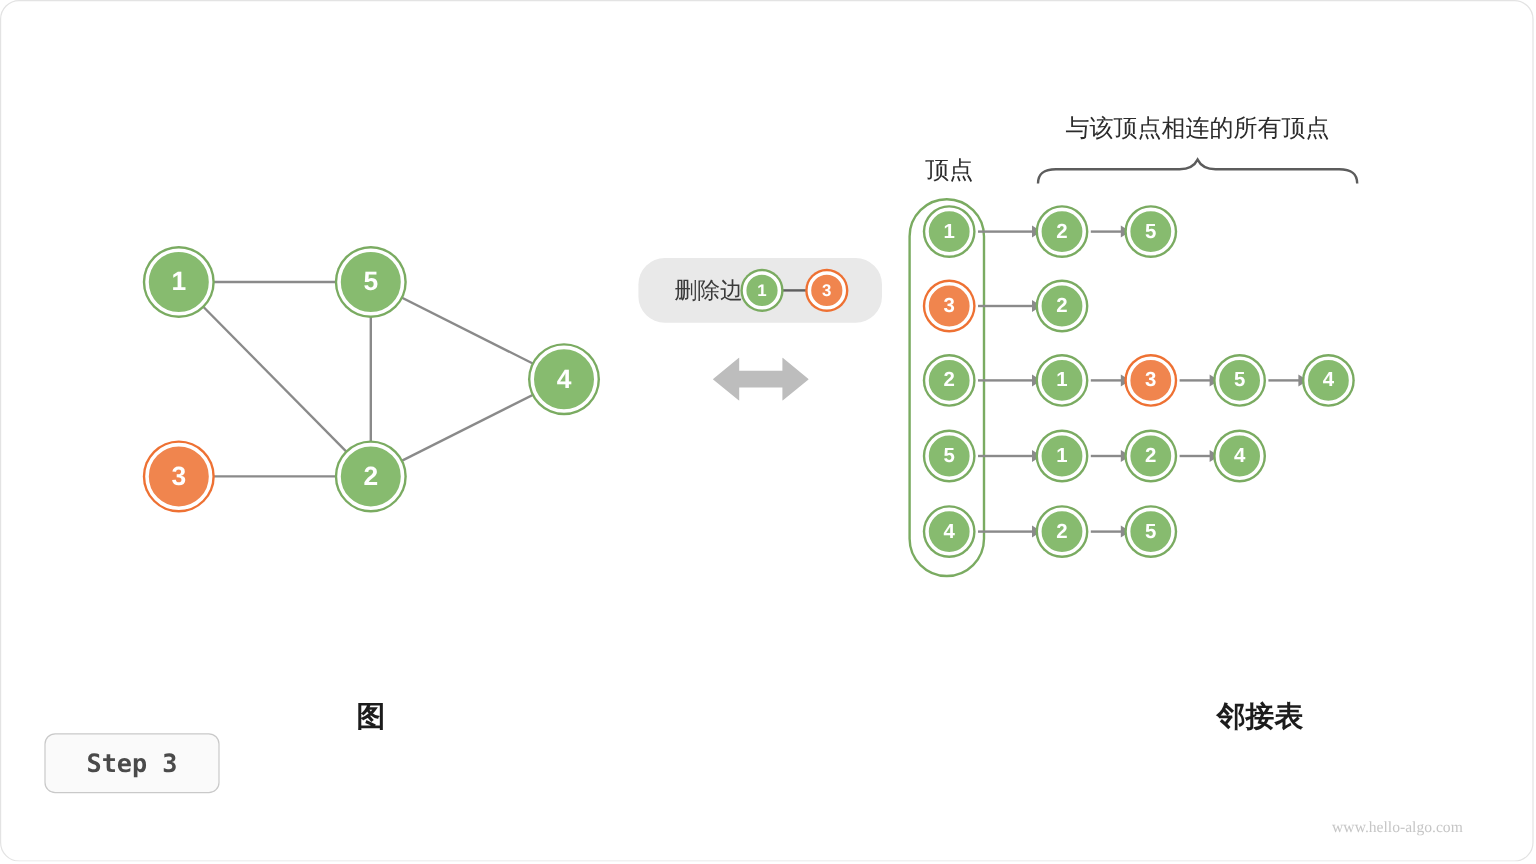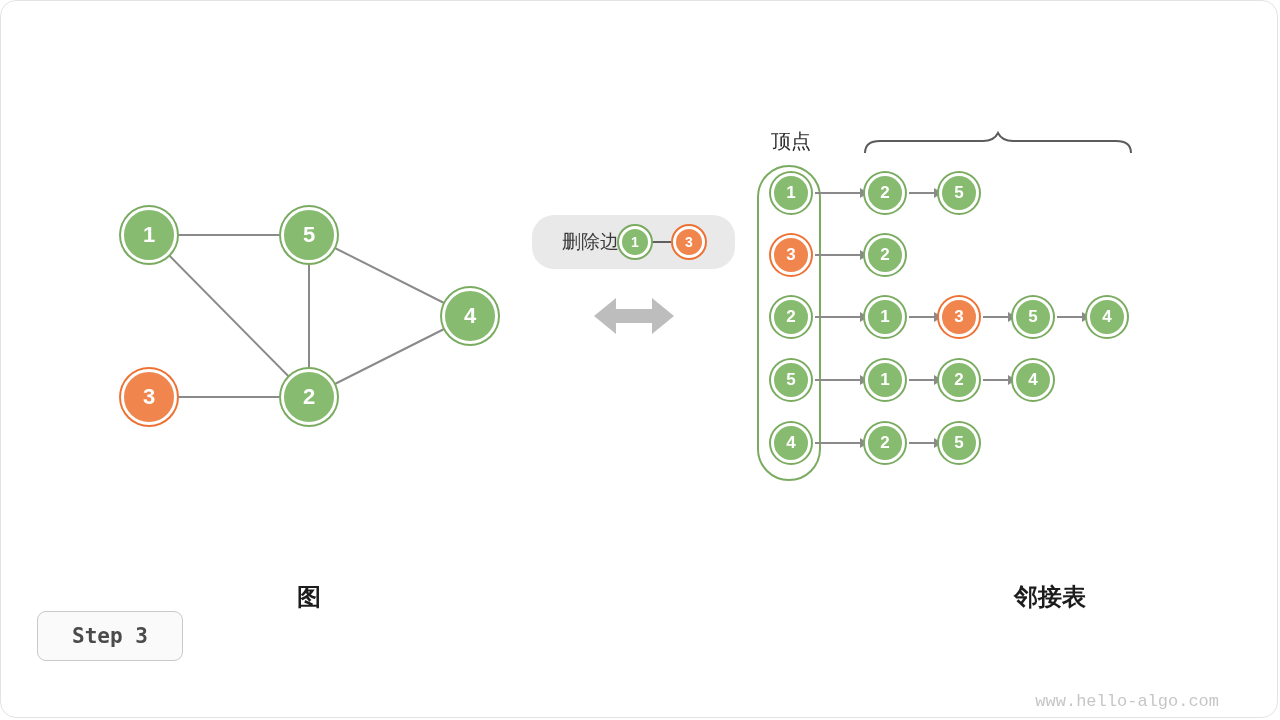--- a/index.html
+++ b/index.html
@@ -58,22 +58,22 @@
 
   
   .step-badge {
     position:absolute; left:36px; top:610px; width:146px; height:50px;
     background:#fafafa; border:1.5px solid #c9c9c9; border-radius:9px;
     display:flex; align-items:center; justify-content:center;
     font-family:"DejaVu Sans Mono", monospace; font-weight:bold;
     font-size:21px; color:#4a4a4a; box-sizing:border-box;
   }
   .watermark {
-    position:absolute; right:58px; top:680px; font-family:Liberation Mono, monospace;
-    font-size:17px; color:#c6c6c6;margin-top:11px;
+    position:absolute; right:58px; top:680px; font-family:Liberation Serif, serif;
+    font-size:13px; color:#c6c6c6;
   }
 </style>
 </head>
 <body>
 
 <div class="canvas">
 
   <svg class="layer" width="1278" height="718">
     <g stroke="#8a8a8a" stroke-width="2">
       <line x1="148" y1="234" x2="308" y2="234"></line>
@@ -100,20 +100,21 @@
       <span class="edge-line"></span>
       <span class="node xs" data-color="orange">3</span>
     </span>
   </div>
 
   <svg class="layer" style="left:593px; top:297px;" width="80" height="36" viewBox="0 0 80 36">
     <polygon points="0,18 22,0 22,11 58,11 58,0 80,18 58,36 58,25 22,25 22,36" fill="#bdbdbd"></polygon>
   </svg>
 
   <div class="col-header" style="left:752px; width:76px;margin-top:35px;">顶点</div>
+  <div class="col-header" style="left:862px; width:270px;">与该顶点相连的所有顶点</div>
 
   <svg class="layer" style="left:862px; top:130px;" width="270" height="24" viewBox="0 0 270 24">
     <path d="M 2 22 C 2 12, 9 10, 17 10 L 120 10 C 127 10, 132 8, 135 2 C 138 8, 143 10, 150 10 L 253 10 C 261 10, 268 12, 268 22" fill="none" stroke="#5c5c5c" stroke-width="2"></path>
   </svg>
 
   <div class="vertex-outline"></div>
 
   <div class="adj-row" style="top:172px;">
     <div class="node sm" data-color="green">1</div>
     <div class="arrow long"></div>

